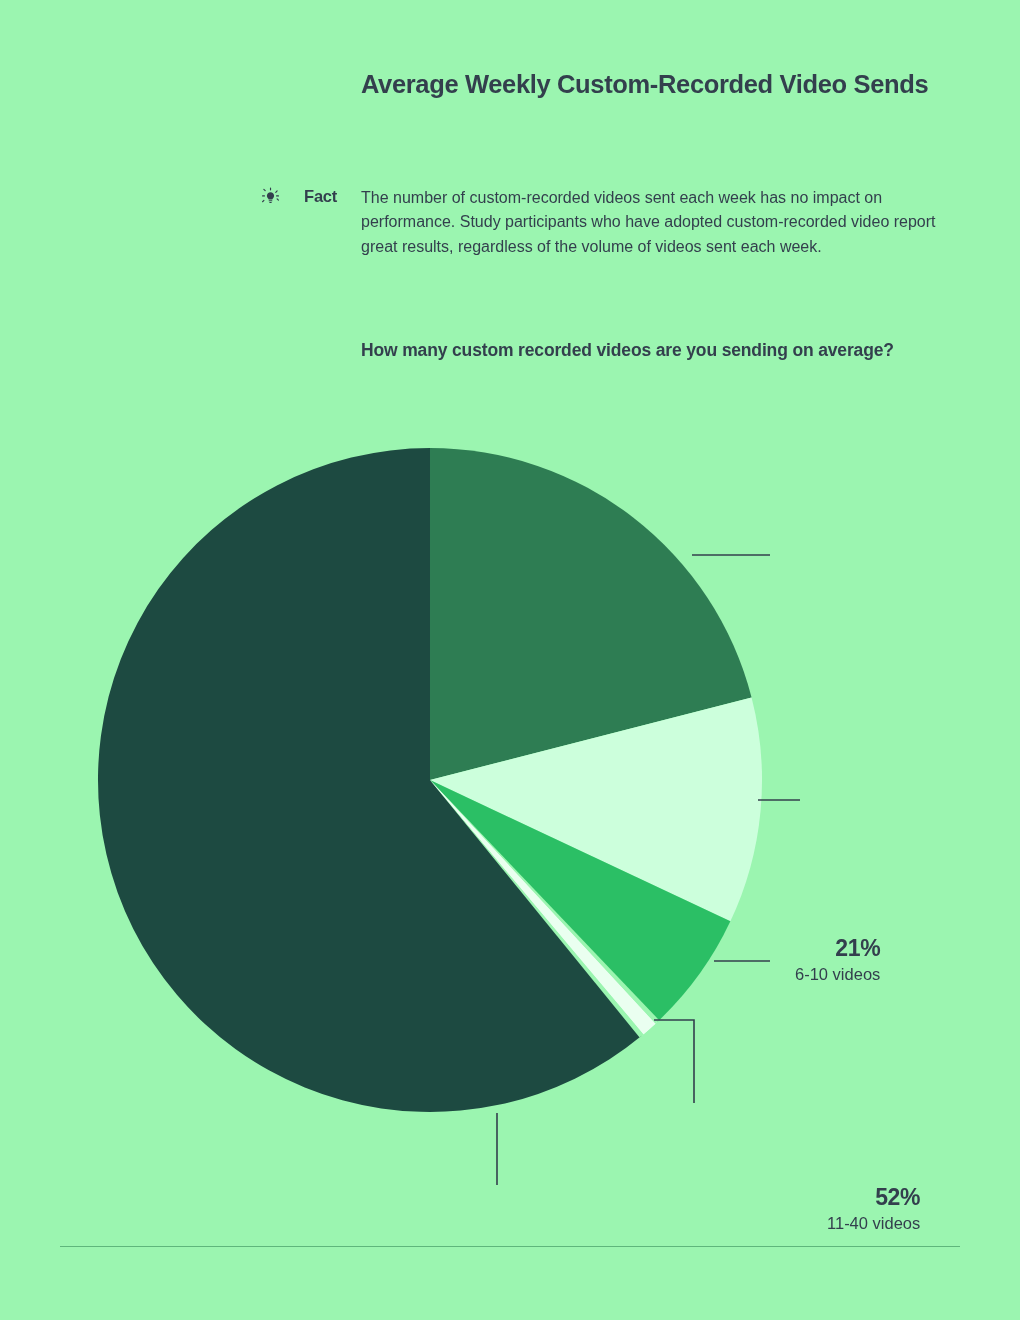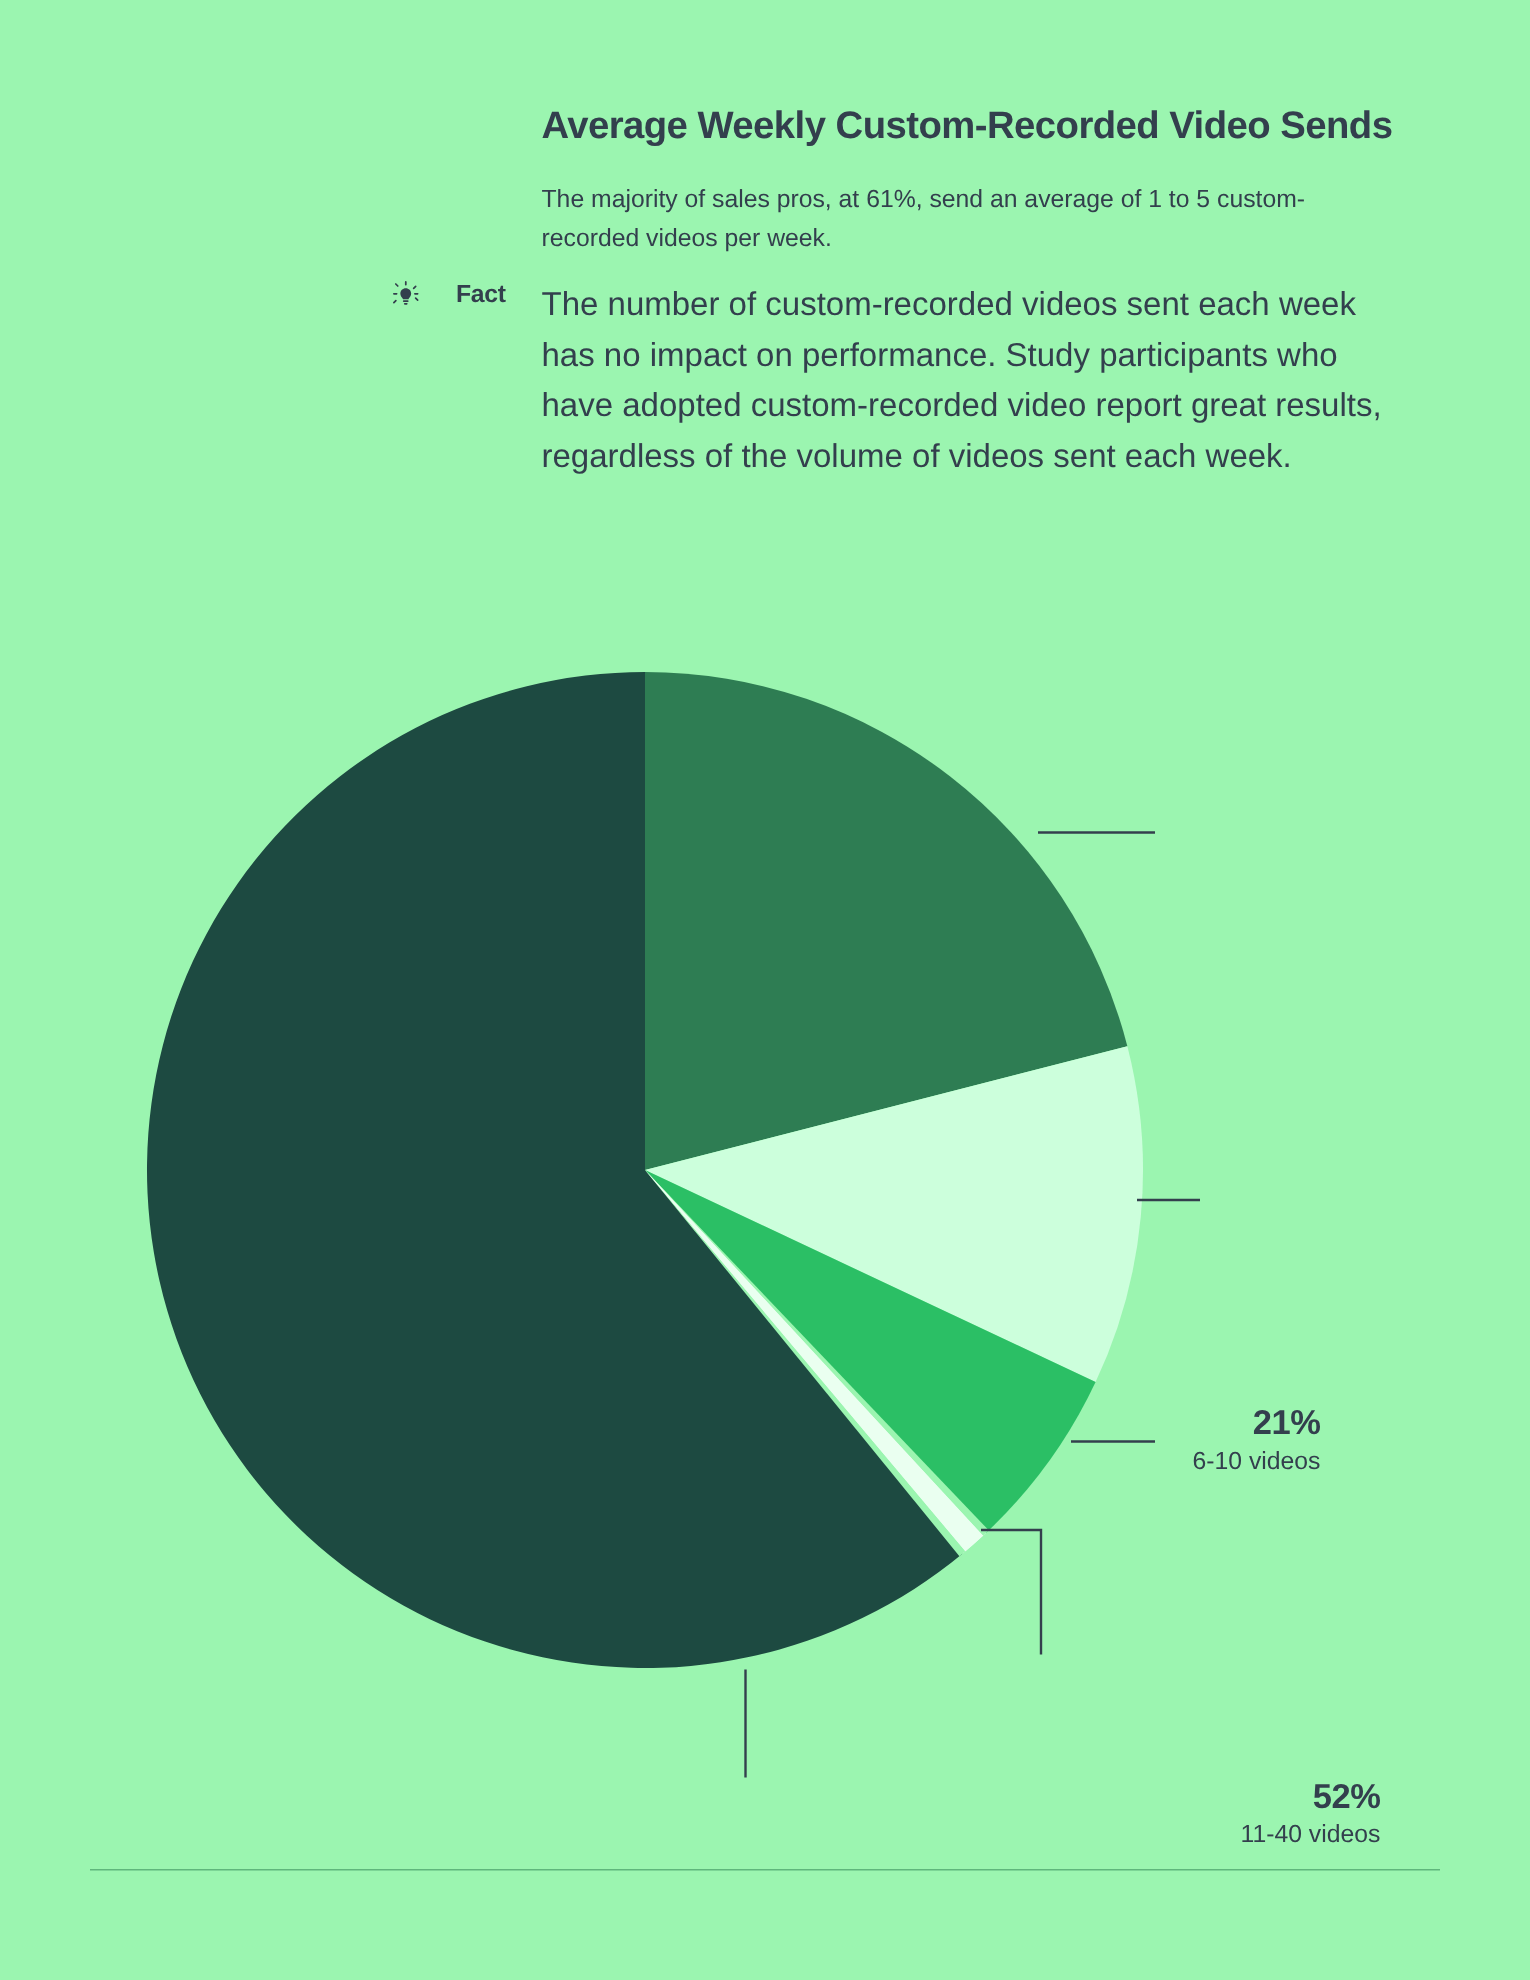--- a/index.html
+++ b/index.html
@@ -67,21 +67,21 @@
     width: 19px;
     height: 19px;
   }
   .fact-label .fact-text {
     font-size: 16.5px;
     font-weight: bold;
     color: #333F4D;
     letter-spacing: -0.2px;
   }
   .fact-body {
-    font-size: 22px;
+    font-size: 16px;
     line-height: 1.53;
     color: #333F4D;
     width: 580px;
   }
 
   
   .chart-question {
     position: absolute;
     left: 361px;
     top: 338px;
@@ -160,21 +160,20 @@
     color: #1D4A41;
   }
 </style>
 </head>
 <body>
 
 <div class="page">
 
   <div class="header">
     <h1 class="title">Average Weekly Custom-Recorded Video Sends</h1>
-    <p class="intro">The majority of sales pros, at 61%, send an average of 1 to 5 custom-recorded videos per week.</p>
   </div>
 
   <div class="fact-row">
     <div class="fact-label">
       <span class="bulb-icon">
         <svg width="19" height="19" viewBox="0 0 19 19" fill="none" xmlns="http://www.w3.org/2000/svg">
           <path d="M9.5 5.2c-2.05 0-3.6 1.6-3.6 3.5 0 1.25.62 2.15 1.2 2.8.3.35.48.62.55.95h3.7c.07-.33.25-.6.55-.95.58-.65 1.2-1.55 1.2-2.8 0-1.9-1.55-3.5-3.6-3.5z" fill="#333F4D"></path>
           <rect x="7.6" y="13.2" width="3.8" height="1.15" rx="0.55" fill="#333F4D"></rect>
           <rect x="8.25" y="15.0" width="2.5" height="1.1" rx="0.55" fill="#333F4D"></rect>
           <rect x="8.95" y="0.4" width="1.15" height="3.0" rx="0.55" fill="#333F4D"></rect>
@@ -184,20 +183,21 @@
           <rect x="16.1" y="3.15" width="1.15" height="3.0" rx="0.55" transform="rotate(45 16.1 3.15)" fill="#333F4D"></rect>
           <rect x="2.9" y="12.6" width="1.15" height="3.0" rx="0.55" transform="rotate(45 2.9 12.6)" fill="#333F4D"></rect>
           <rect x="15.3" y="11.8" width="1.15" height="3.0" rx="0.55" transform="rotate(-45 15.3 11.8)" fill="#333F4D"></rect>
         </svg>
       </span>
       <span class="fact-text">Fact</span>
     </div>
     <div class="fact-body">The number of custom-recorded videos sent each week has no impact on performance. Study participants who have adopted custom-recorded video report great results, regardless of the volume of videos sent each week.</div>
   </div>
 
+  <div class="chart-question">How many custom recorded videos are you sending on average?</div>
 
   <div class="chart-area">
     <svg class="chart-svg" width="1020" height="840" viewBox="0 0 1020 840">
       <g id="pie-slices">
           <path d="M 430 380 L 430.00 48.00 A 332 332 0 0 1 751.57 297.43 Z" fill="#2E7D53"></path>
           <path d="M 430 380 L 751.57 297.43 A 332 332 0 0 1 730.40 521.36 Z" fill="#CCFFDC"></path>
           <path d="M 430 380 L 730.40 521.36 A 332 332 0 0 1 657.27 622.02 Z" fill="#2BBF65"></path>
           <path d="M 430 380 L 657.27 622.02 A 332 332 0 0 1 641.62 635.81 Z" fill="#EAFFF0"></path>
           <path d="M 430 380 L 641.62 635.81 A 332 332 0 1 1 430.00 48.00 Z" fill="#1D4A41"></path>
           <path d="M 430 380 L 659.16 620.23 A 332 332 0 0 1 655.36 623.80 Z" fill="#9BF5B0"></path>

